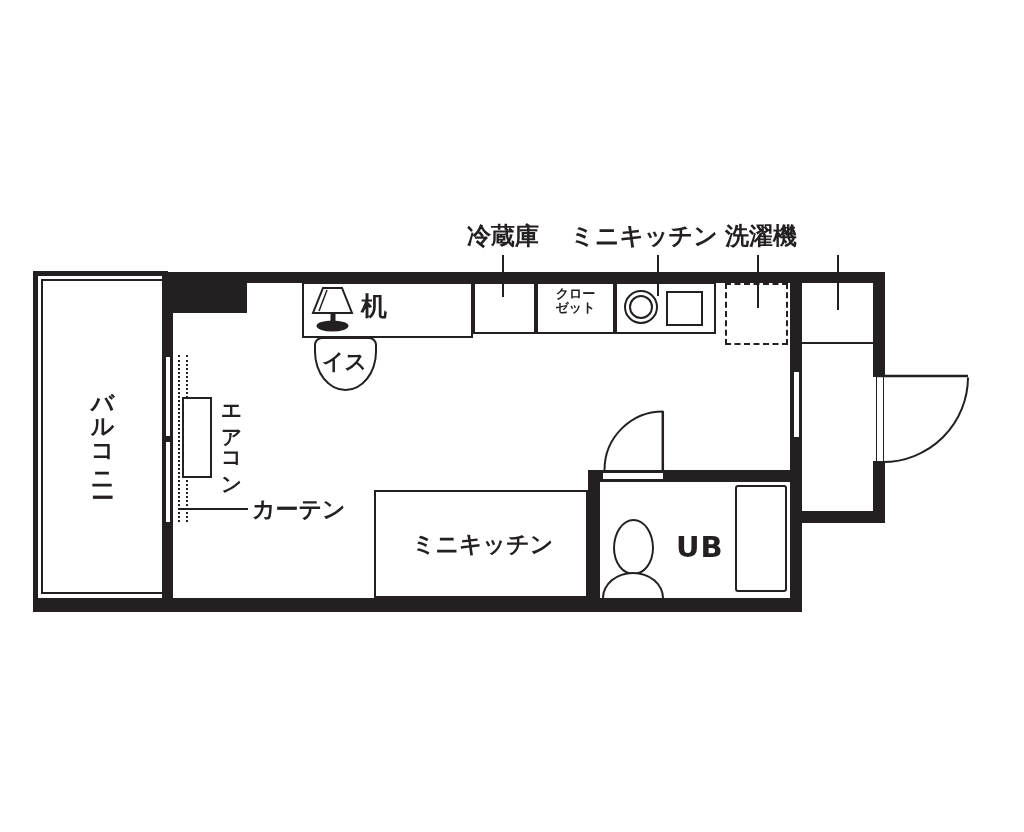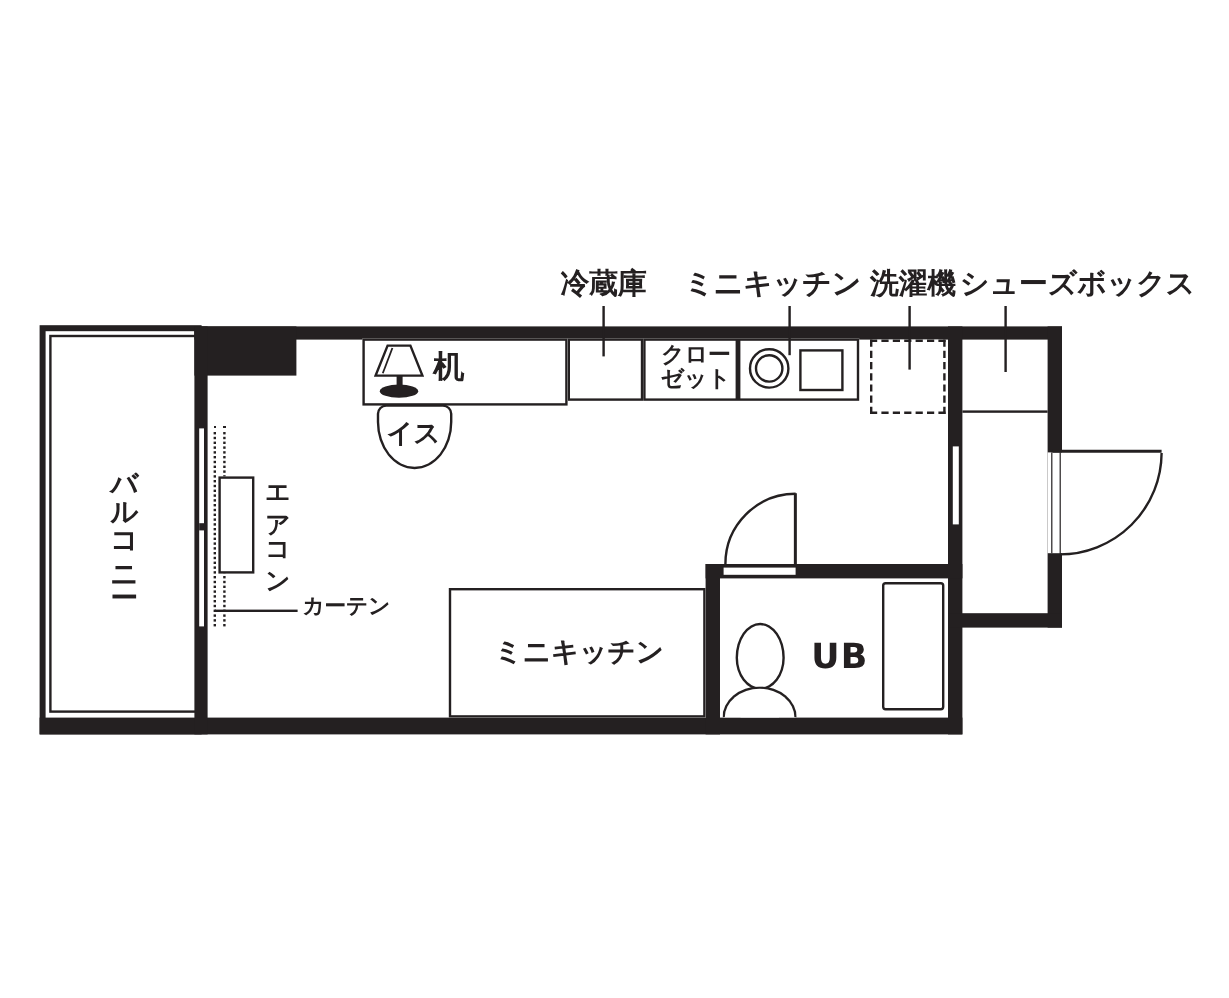--- a/index.html
+++ b/index.html
@@ -73,33 +73,32 @@
   <div class="box" style="left:602px;top:572px;width:62px;height:26px;border-bottom:none;border-radius:31px 31px 0 0 / 26px 26px 0 0;"></div>
 
   <div class="thinline" style="left:502px;top:255px;width:2px;height:42px;"></div>
   <div class="thinline" style="left:657px;top:255px;width:2px;height:41px;"></div>
   <div class="thinline" style="left:757px;top:255px;width:2px;height:53px;"></div>
   <div class="thinline" style="left:837px;top:255px;width:2px;height:55px;"></div>
 
   <div class="lbl center" style="left:503px;top:224px;font-size:24px;">冷蔵庫</div>
   <div class="lbl center" style="left:644px;top:224px;font-size:24px;">ミニキッチン</div>
   <div class="lbl center" style="left:761px;top:224px;font-size:24px;text-align:center;">洗濯機</div>
-  <div class="lbl center" style="left:898px;top:224px;font-size:24px;">シューズボックス</div>
 
   <div class="lbl" style="left:361px;top:293px;font-size:26px;">机</div>
   <div class="lbl" style="left:322px;top:350px;font-size:22px;">イス</div>
 
-  <div class="lbl" style="left:542px;top:287px;font-size:19px;text-align:right;width:67px;">
+  <div class="lbl" style="left:542px;top:287px;font-size:13px;text-align:center;width:67px;">
     <span>クロー</span><br>
     <span>ゼット</span>
   </div>
 
   <div class="lbl vert" style="left:91px;top:376px;font-size:23px;letter-spacing:1px;">バルコニー</div>
   <div class="lbl vert" style="left:220px;top:392px;font-size:20.5px;">エアコン</div>
-  <div class="lbl" style="left:252px;top:497px;font-size:18px;">カーテン</div>
+  <div class="lbl" style="left:252px;top:497px;font-size:23px;">カーテン</div>
   <div class="lbl" style="left:412px;top:532px;font-size:23px;">ミニキッチン</div>
   <div class="lbl" style="left:676px;top:532px;font-size:29px;letter-spacing:1px;">UB</div>
 
   <svg class="overlay" width="1024" height="832" viewBox="0 0 1024 832">
 
     <line x1="662.8" y1="411" x2="662.8" y2="470" stroke="#242021" stroke-width="2.5"></line>
     <path d="M 604.5 470 A 58.5 58.5 0 0 1 663 411.5" fill="none" stroke="#242021" stroke-width="2"></path>
 
     <line x1="877" y1="376" x2="968" y2="376" stroke="#242021" stroke-width="2.5"></line>
     <path d="M 968 377.5 A 85 85 0 0 1 883 462" fill="none" stroke="#242021" stroke-width="2"></path>

